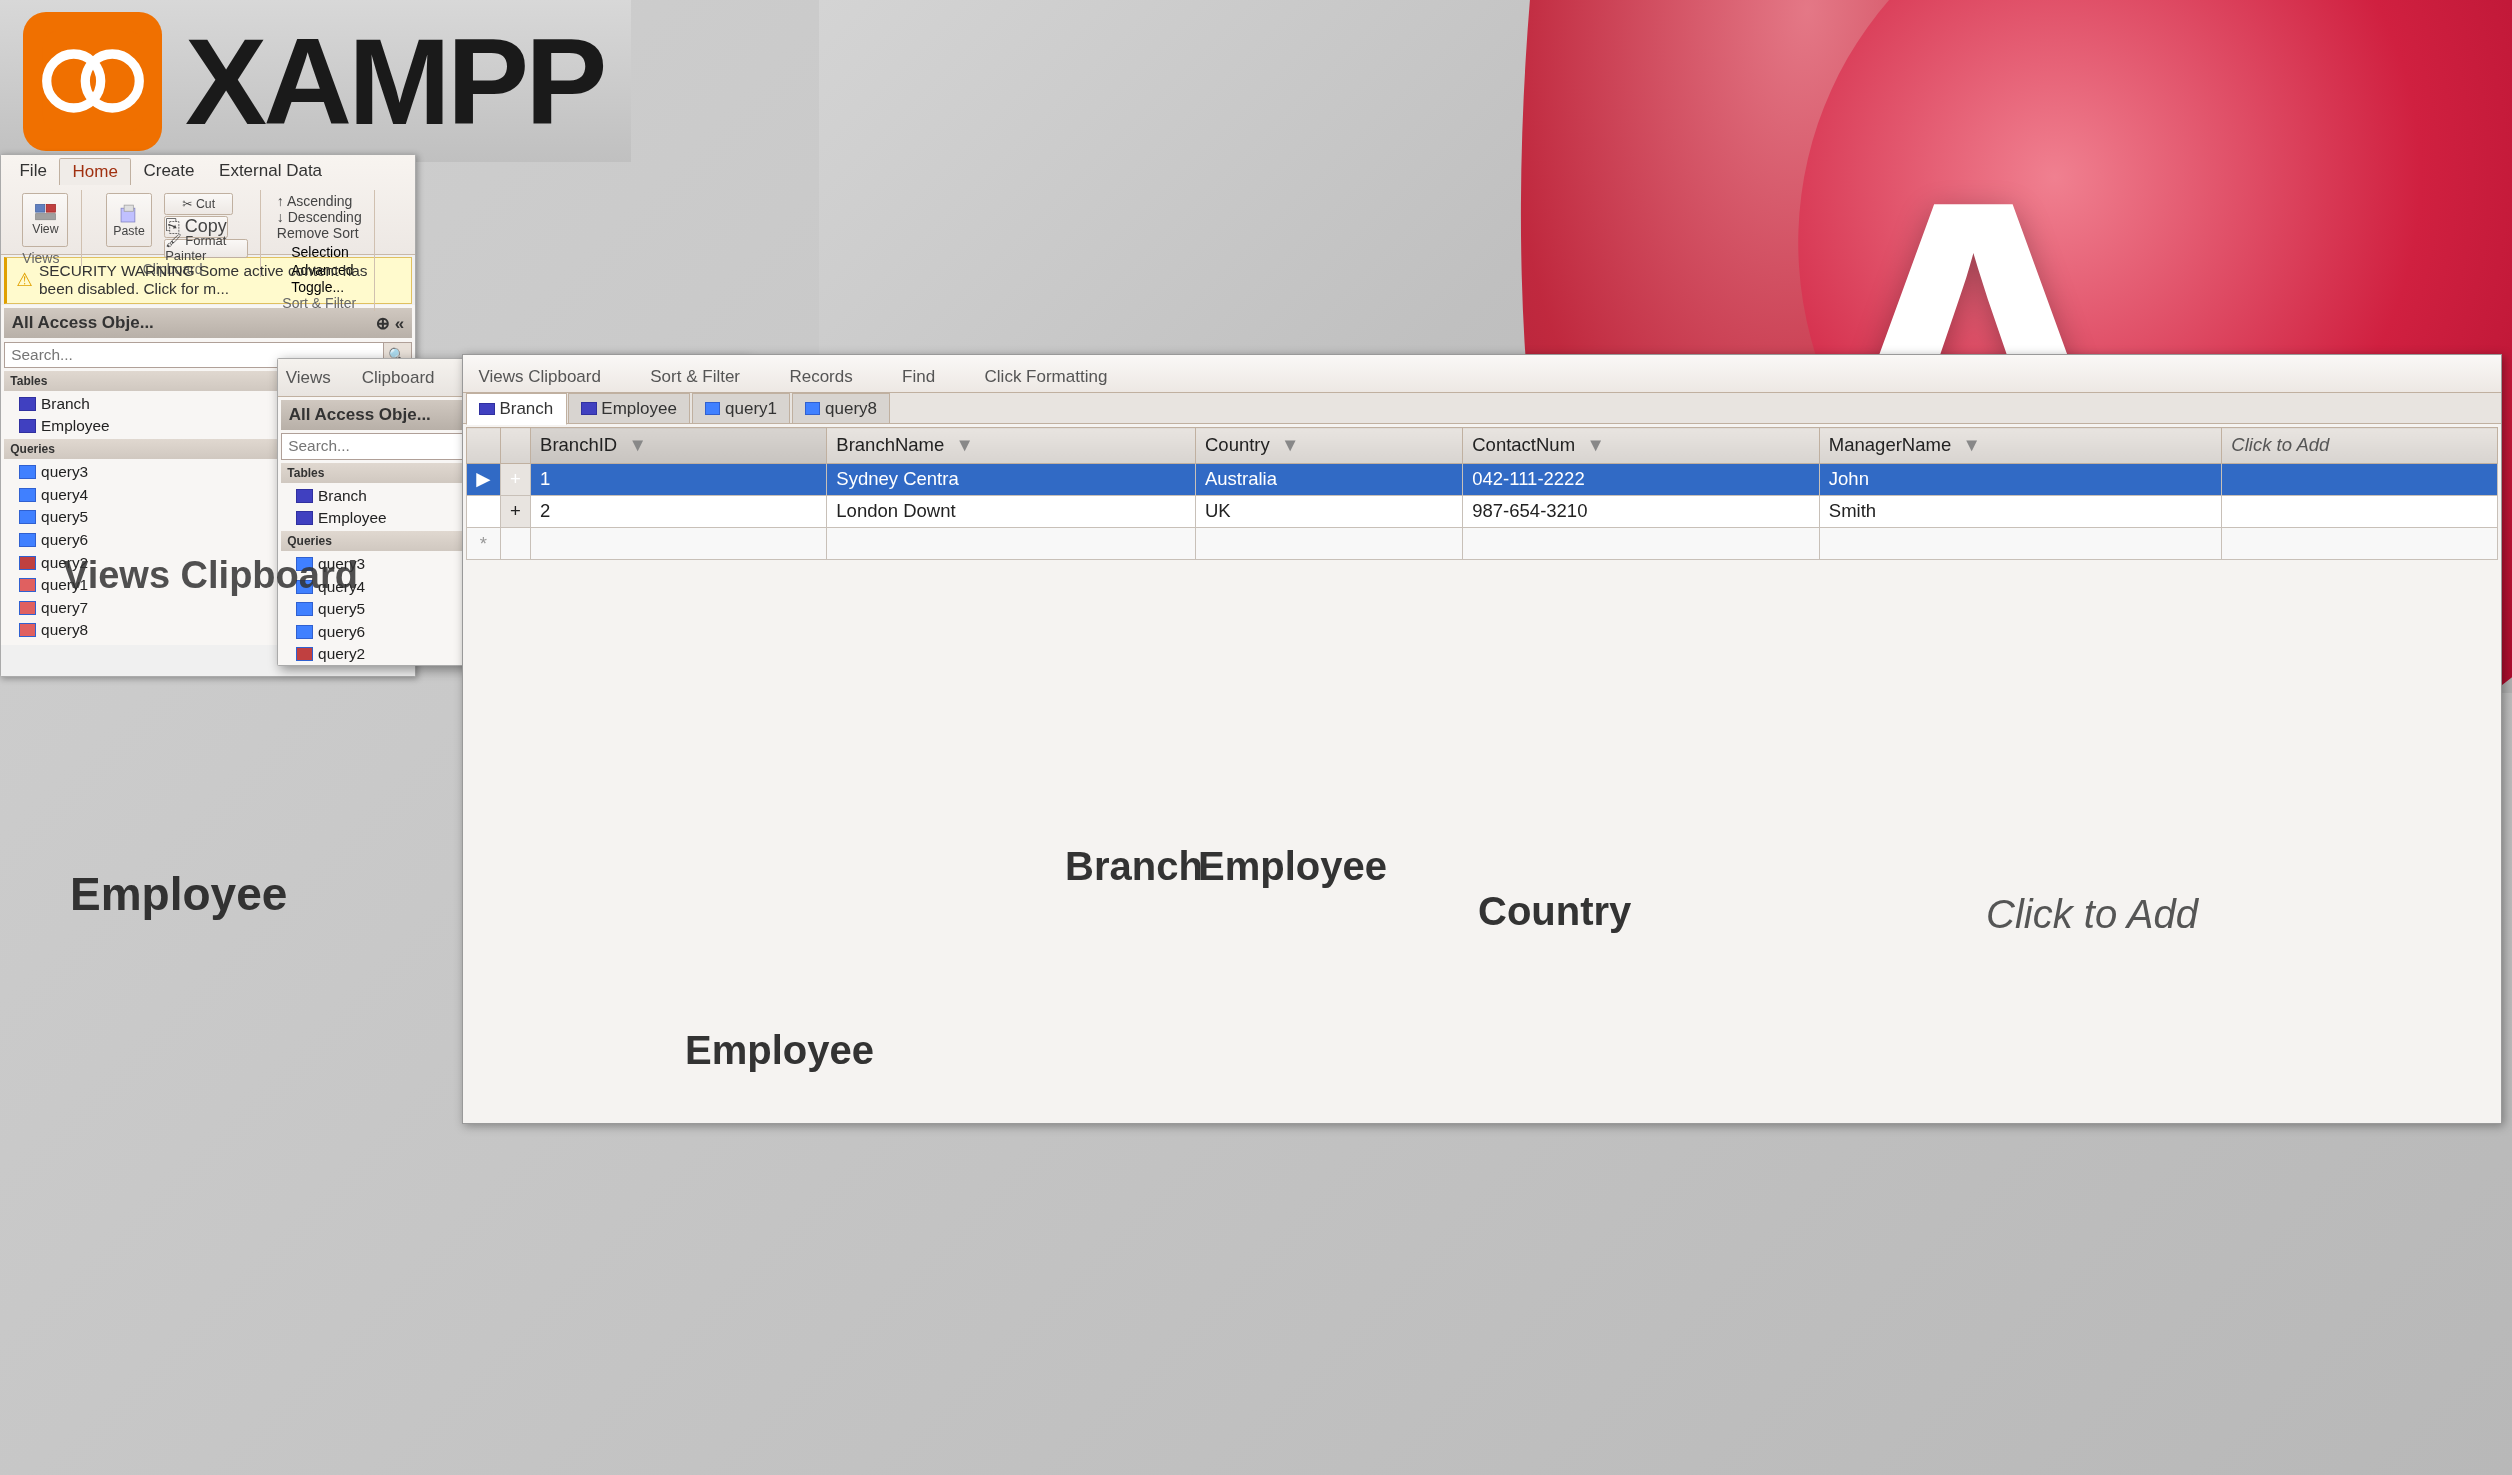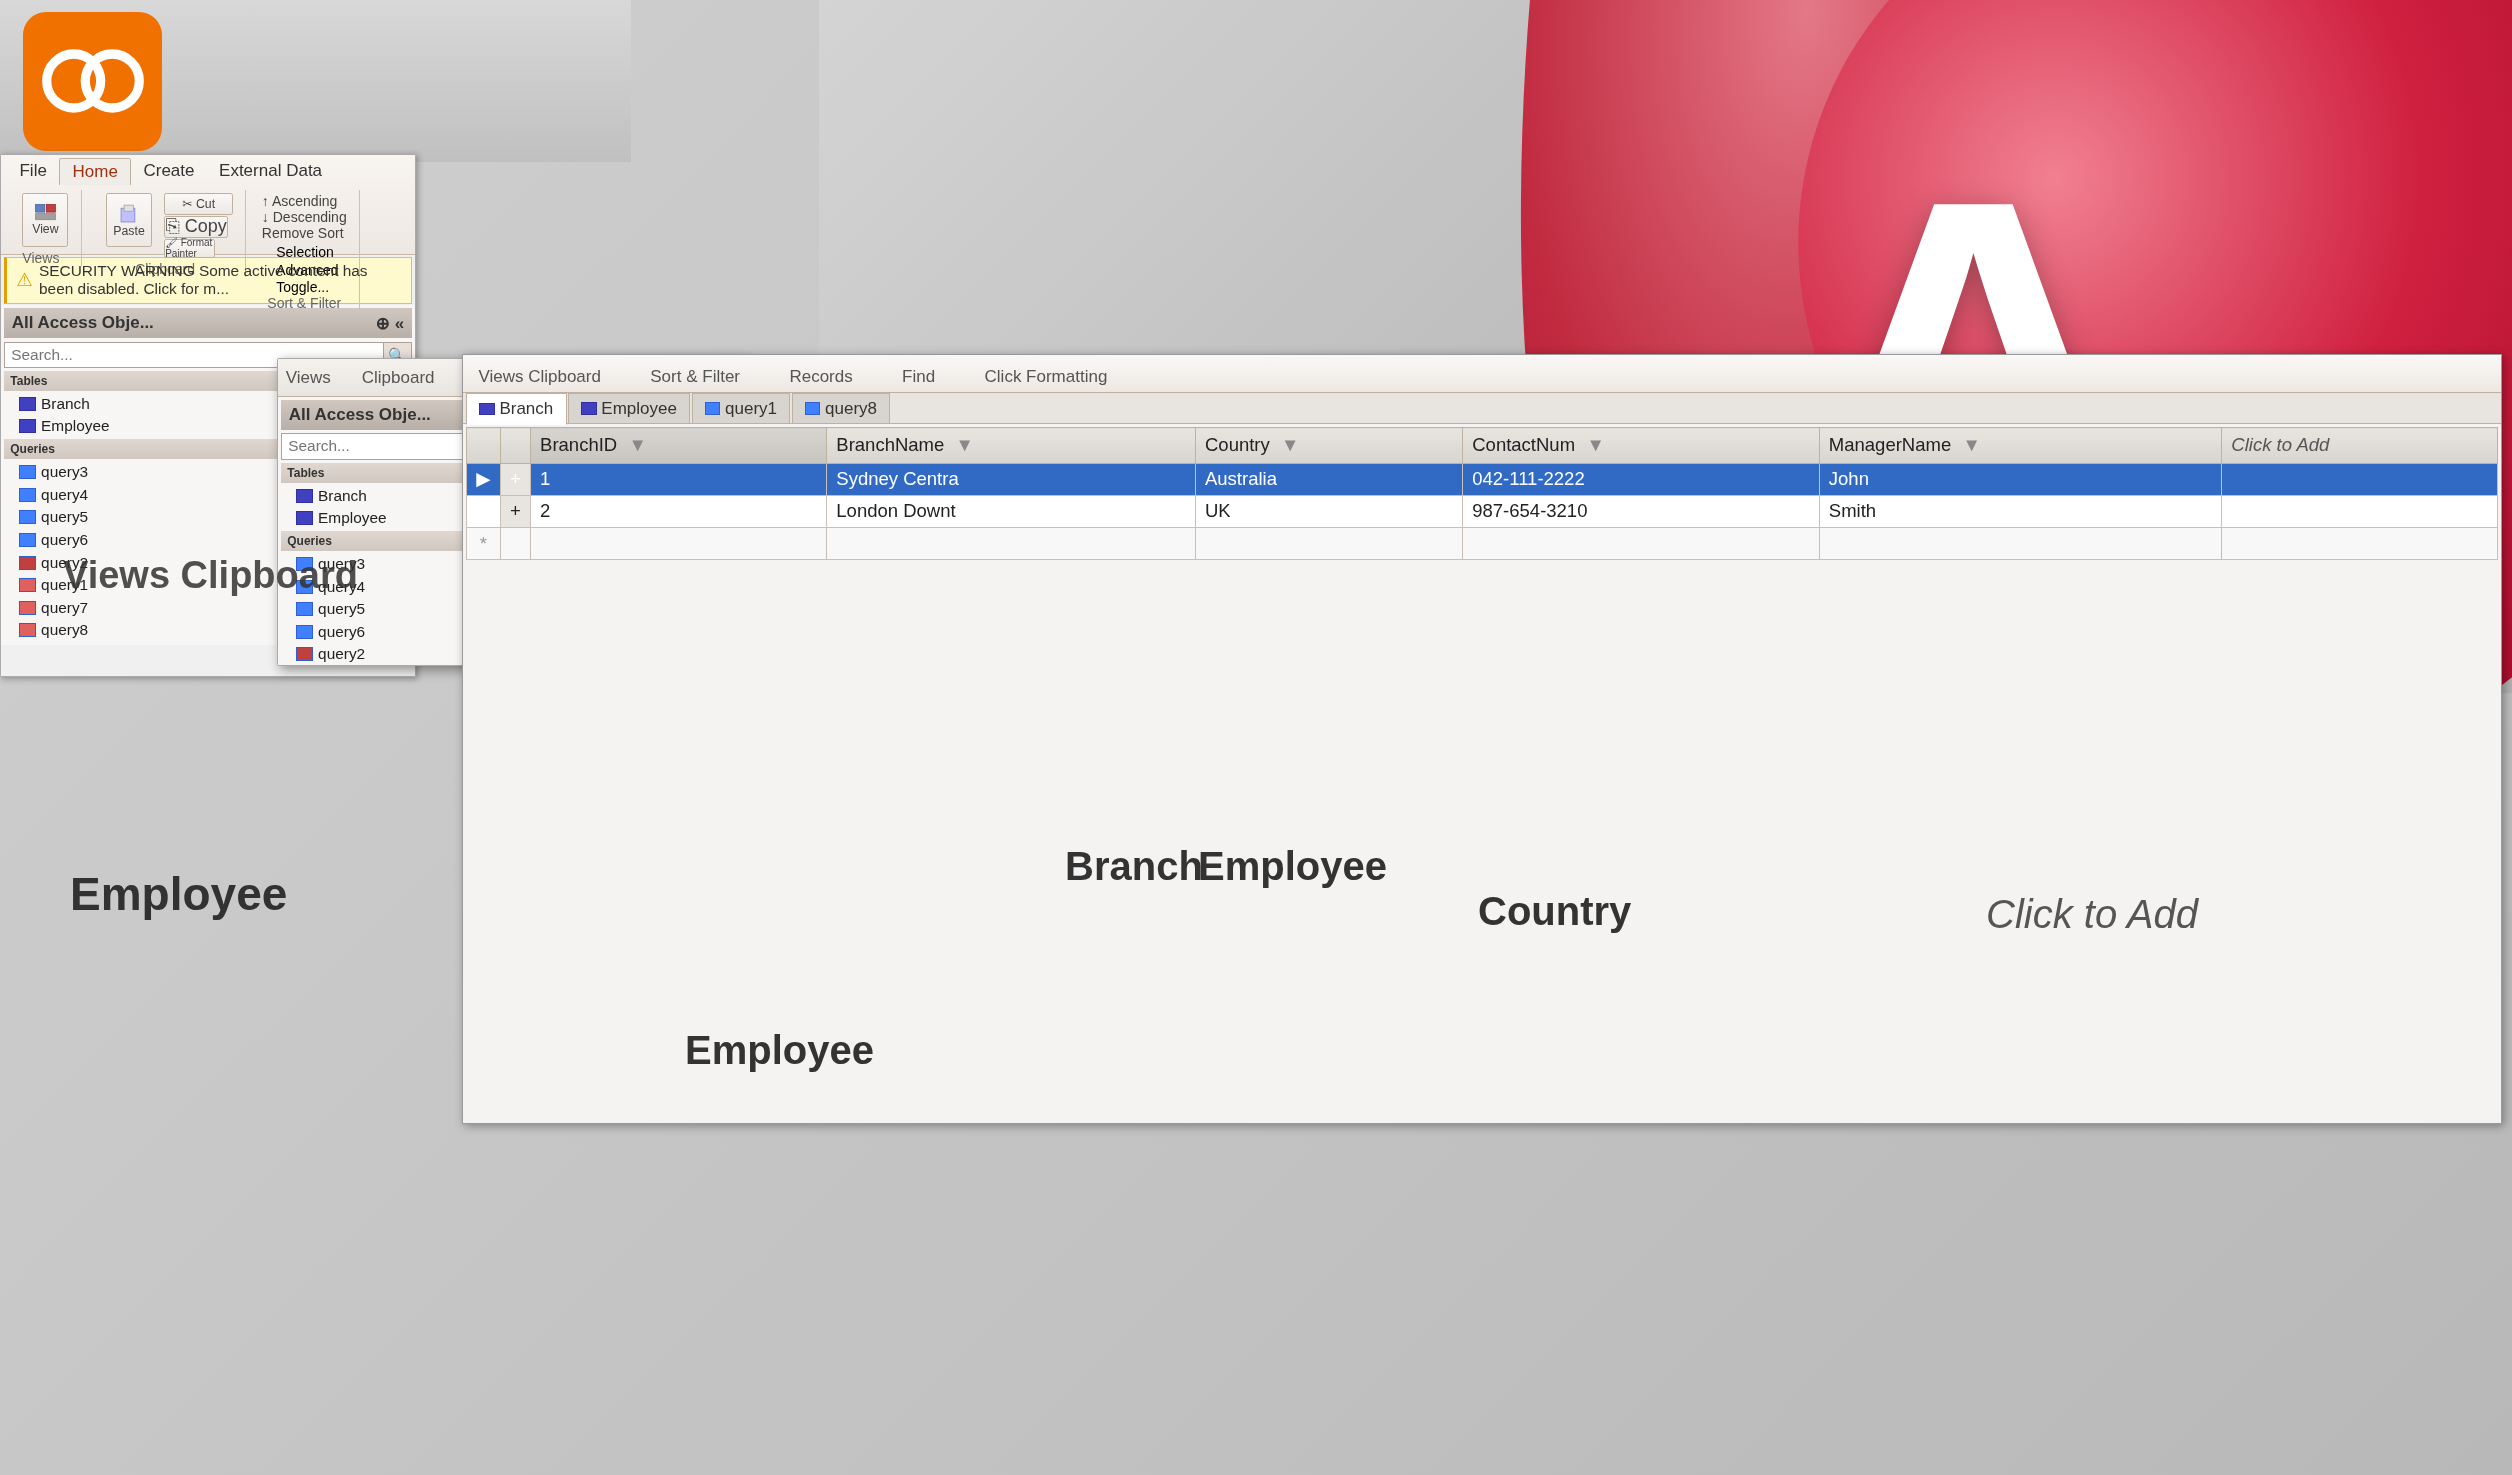--- a/index.html
+++ b/index.html
@@ -483,20 +483,21 @@
     <div class="xampp-icon-inner">
       
       <svg viewBox="0 0 140 140" width="108" height="108">
         <rect x="5" y="5" width="130" height="130" rx="20" fill="#f07000"></rect>
 
         <circle cx="45" cy="70" r="35" fill="none" stroke="white" stroke-width="12"></circle>
         <circle cx="95" cy="70" r="35" fill="none" stroke="white" stroke-width="12"></circle>
       </svg>
     </div>
   </div>
+  <div class="xampp-text">XAMPP</div>
 </div>
 
 <div class="access-logo-area">
   <div class="access-red-bg"></div>
   <div class="cylinder-left"></div>
   <div class="cylinder-right"></div>
   <div class="access-a-container">
     <span class="access-a-letter">A</span>
   </div>
 </div>
@@ -539,21 +540,21 @@
           <div class="ribbon-btn ribbon-btn-large">
             <svg width="23" height="21.6" viewBox="0 0 30 28">
               <rect x="4" y="8" width="18" height="18" fill="#c0c0ff" stroke="#8080c0"></rect>
               <rect x="8" y="4" width="12" height="8" fill="#e0e0e0" stroke="#a0a0a0"></rect>
             </svg>
             <span style="font-size:12.3px">Paste</span>
           </div>
           <div style="display:flex; flex-direction:column; gap:1.5px">
             <div class="ribbon-btn" style="height:21.6px; width:69px; font-size:12.3px">✂ Cut</div>
             <div class="ribbon-btn" style="height:21.6px; width:64px; font-size:18px">⎘ Copy</div>
-            <div class="ribbon-btn" style="height:18.5px; width:51px; font-size:10px">🖌 Format Painter</div>
+            <div class="ribbon-btn" style="height:18.5px; width:84px; font-size:13px">🖌 Format Painter</div>
           </div>
         </div>
         <div class="ribbon-group-label">Clipboard</div>
       </div>
 
       <div class="ribbon-group">
         <div style="font-size:14px; color:#444; padding: 3.1px 0">
           <div>↑ Ascending</div>
           <div>↓ Descending</div>
           <div>Remove Sort</div>

